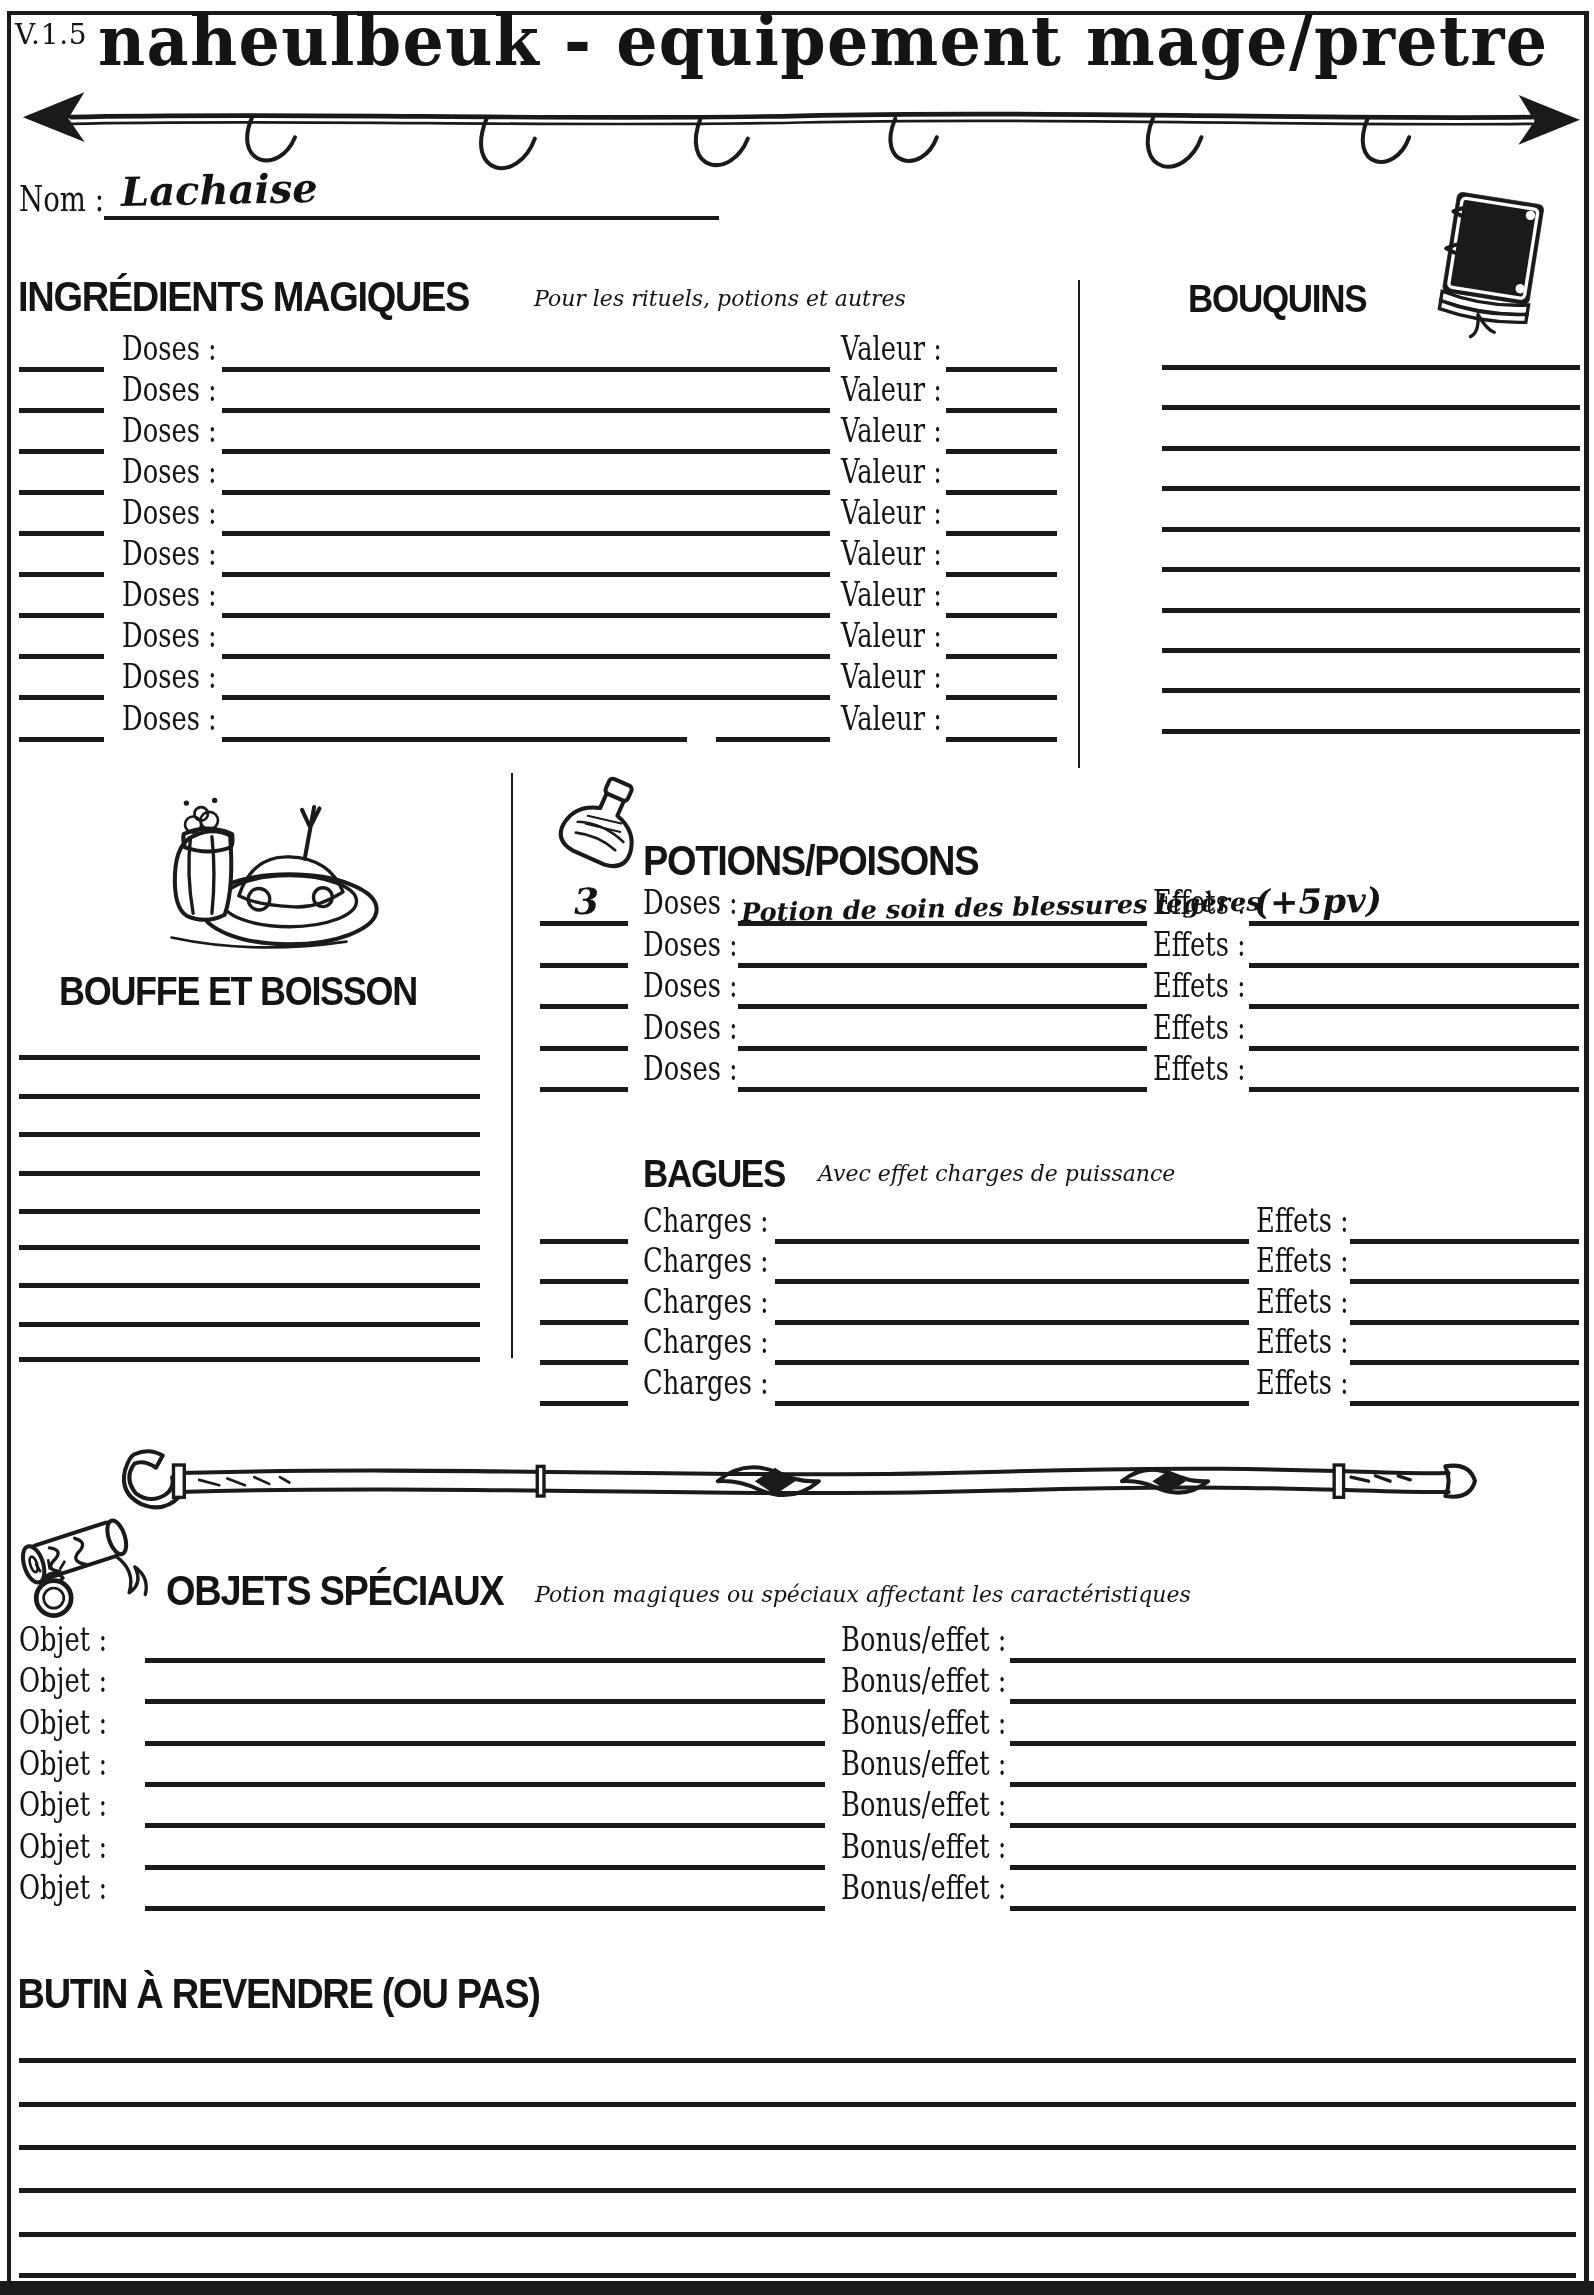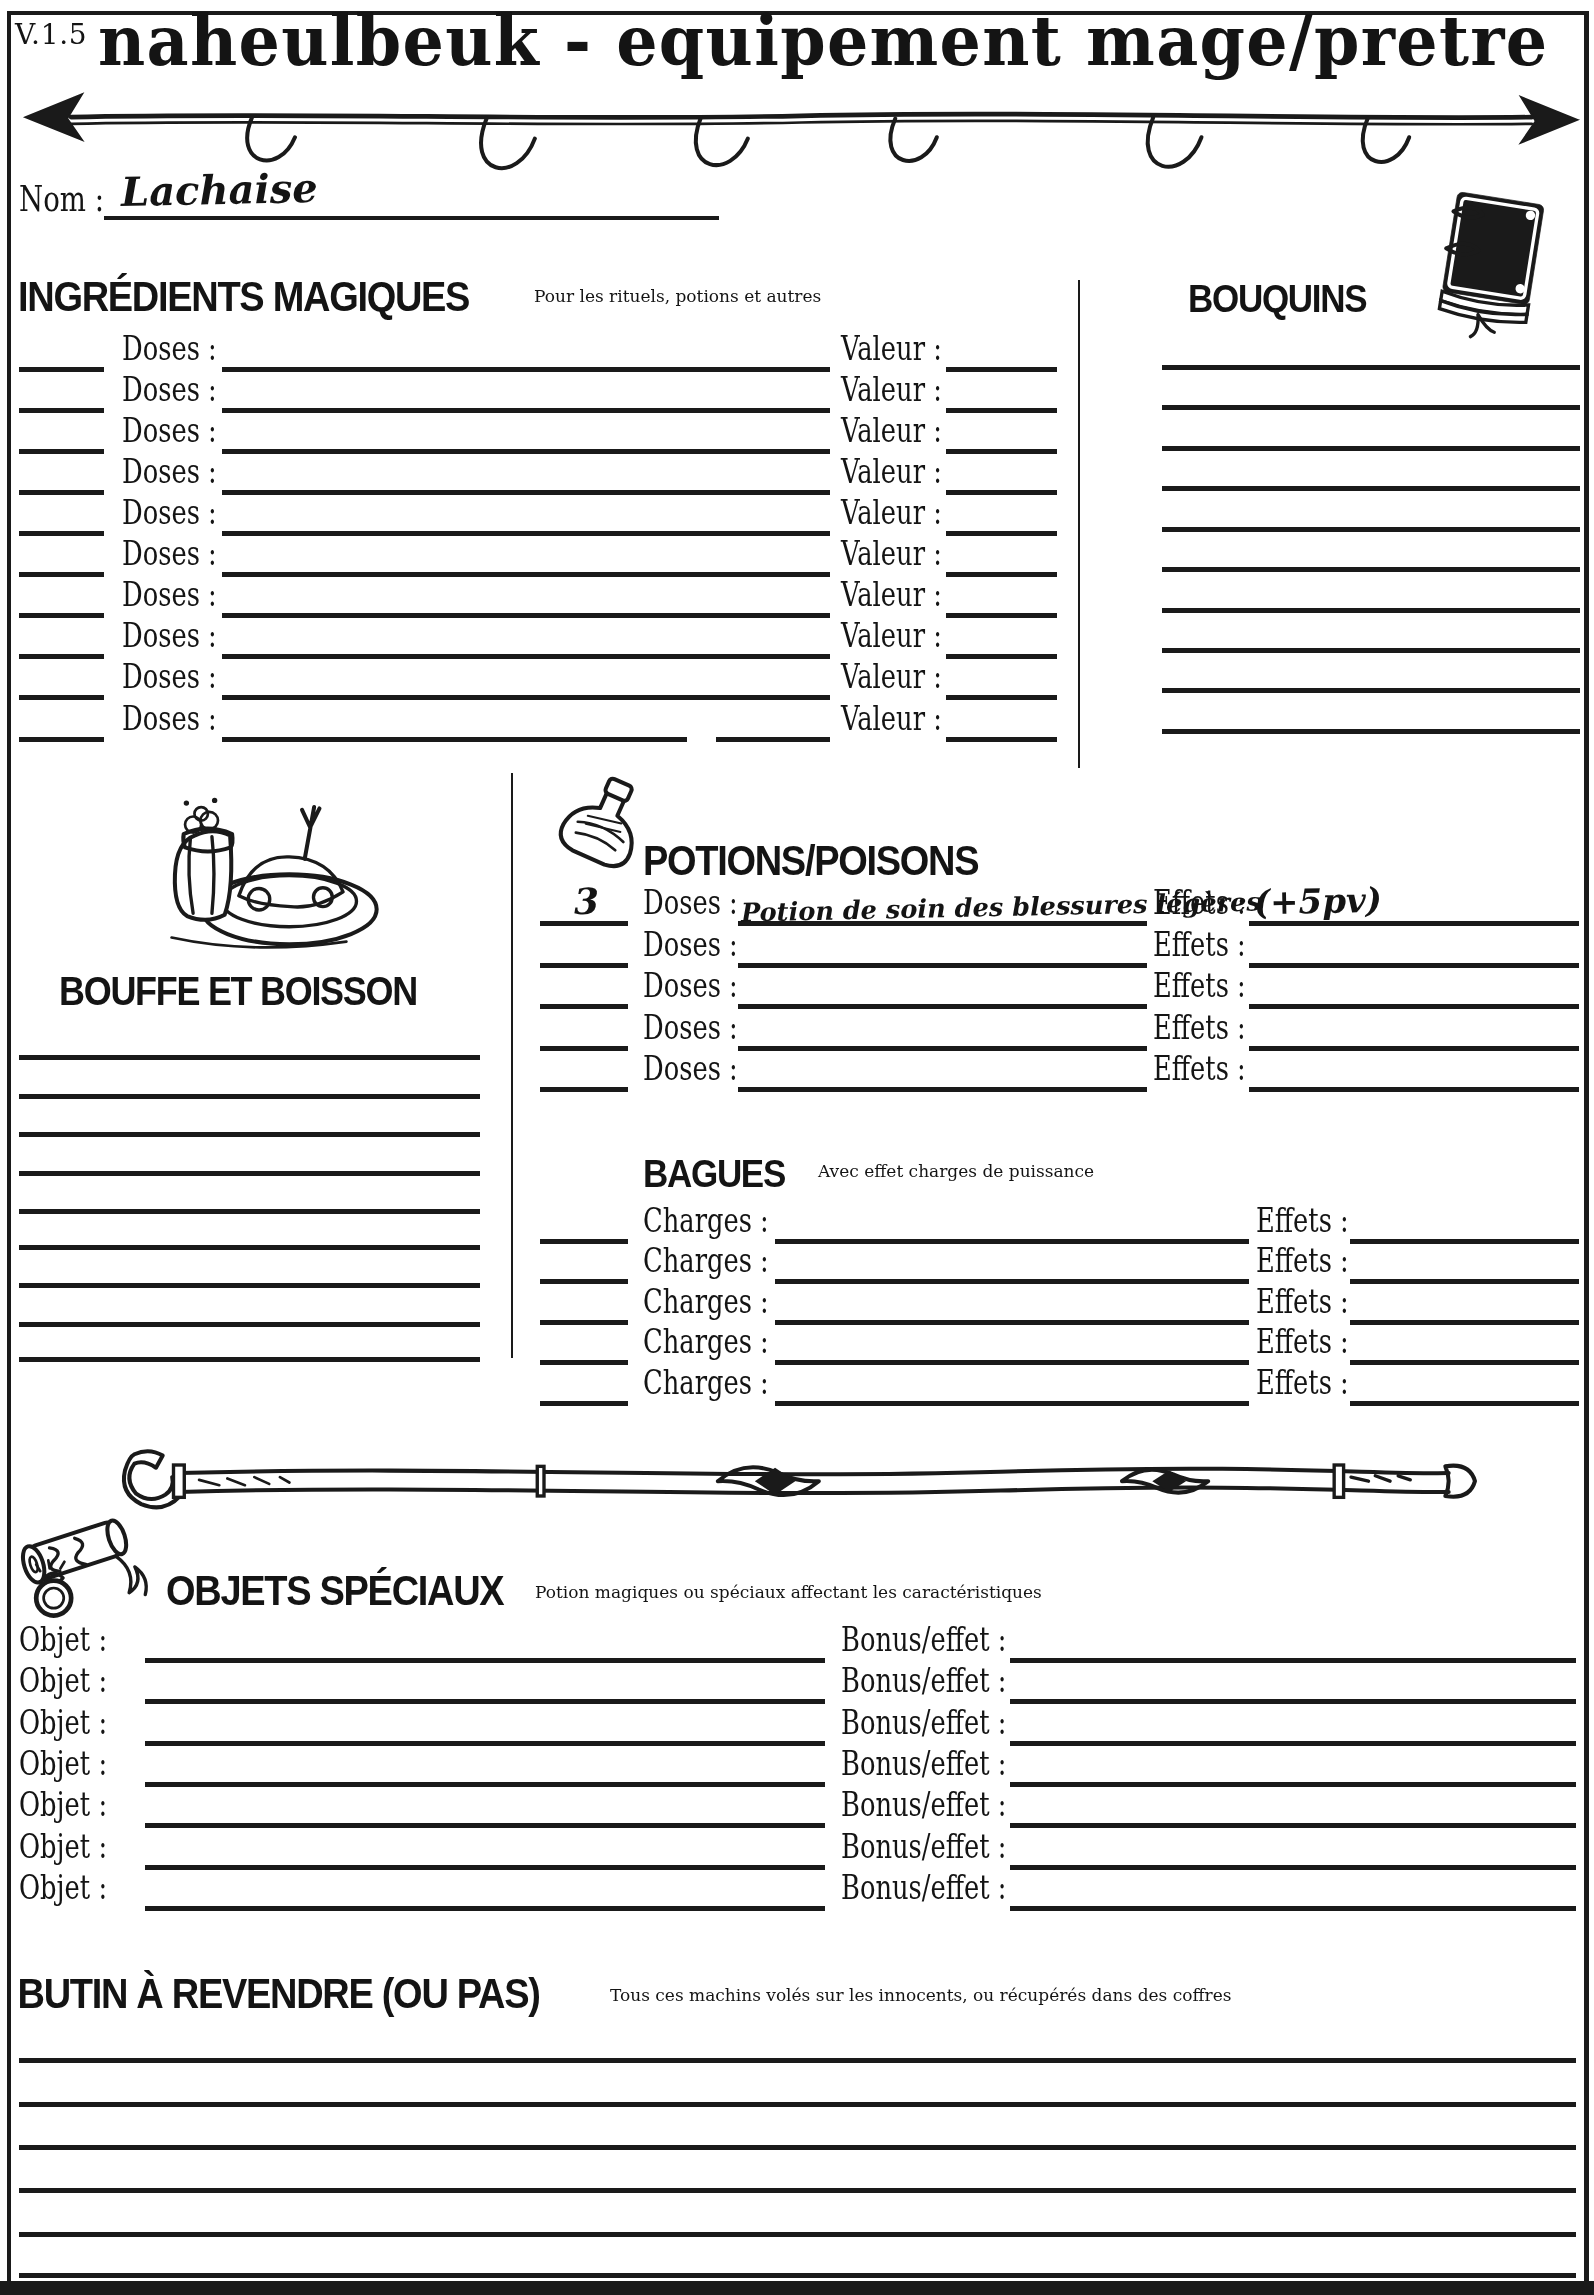--- a/index.html
+++ b/index.html
@@ -20,22 +20,22 @@
     font-family:"DejaVu Serif", serif;font-weight:bold;font-size:65px;line-height:1.1;
     text-transform:lowercase;letter-spacing:1.3px;transform:scaleY(1.06);transform-origin:top center;
     white-space:nowrap;
   }
   .heading{
     position:absolute;font-family:"Liberation Sans", sans-serif;font-weight:bold;
     font-size:38px;line-height:1;letter-spacing:-1.3px;transform:scaleY(1.12);transform-origin:left top;
     white-space:nowrap;
   }
   .subtitle{
-    position:absolute;font-family:"DejaVu Serif", serif;
-    font-size:17px;line-height:1;white-space:nowrap;
+    position:absolute;font-family:"DejaVu Serif", serif;font-style:italic;
+    font-size:22px;line-height:1;white-space:nowrap;
   }
   .serif-label{
     position:absolute;font-family:"DejaVu Serif", serif;font-size:28px;line-height:1;
     transform:scaleX(.92) scaleY(1.18);transform-origin:left bottom;white-space:nowrap;
   }
   .field-row{position:absolute;left:0;width:1594px;height:39px;}
   .seg{position:absolute;bottom:0;height:4.7px;background:#1a1a1a;}
   .row-label{bottom:6px;}
   .hand{
     position:absolute;font-family:"DejaVu Serif", serif;font-style:italic;font-weight:bold;
@@ -375,21 +375,20 @@
       </div>
       <div class="field-row" style="top: 1872px;">
         <div class="serif-label row-label" style="left: 19px;">Objet :</div>
         <div class="seg" style="left: 145px; width: 680px;"></div>
         <div class="serif-label row-label" style="left: 841px;">Bonus/effet :</div>
         <div class="seg" style="left: 1010px; width: 566px;"></div>
       </div>
     </div>
 
   <div class="heading" style="left:17.5px;top:1972px;">BUTIN À REVENDRE (OU PAS)</div>
-  <div class="subtitle" style="left:610px;top:1987px;">Tous ces machins volés sur les innocents, ou récupérés dans des coffres</div>
   <div id="butin-lines">
       <div class="plain-line" style="left: 19px; top: 2058px; width: 1557px; height: 5.4px;"></div>
       <div class="plain-line" style="left: 19px; top: 2102px; width: 1557px; height: 5.4px;"></div>
       <div class="plain-line" style="left: 19px; top: 2145px; width: 1557px; height: 5.4px;"></div>
       <div class="plain-line" style="left: 19px; top: 2188px; width: 1557px; height: 5.4px;"></div>
       <div class="plain-line" style="left: 19px; top: 2232px; width: 1557px; height: 5.4px;"></div>
       <div class="plain-line" style="left: 19px; top: 2273px; width: 1557px; height: 5.4px;"></div>
     </div>
 
 </div>

